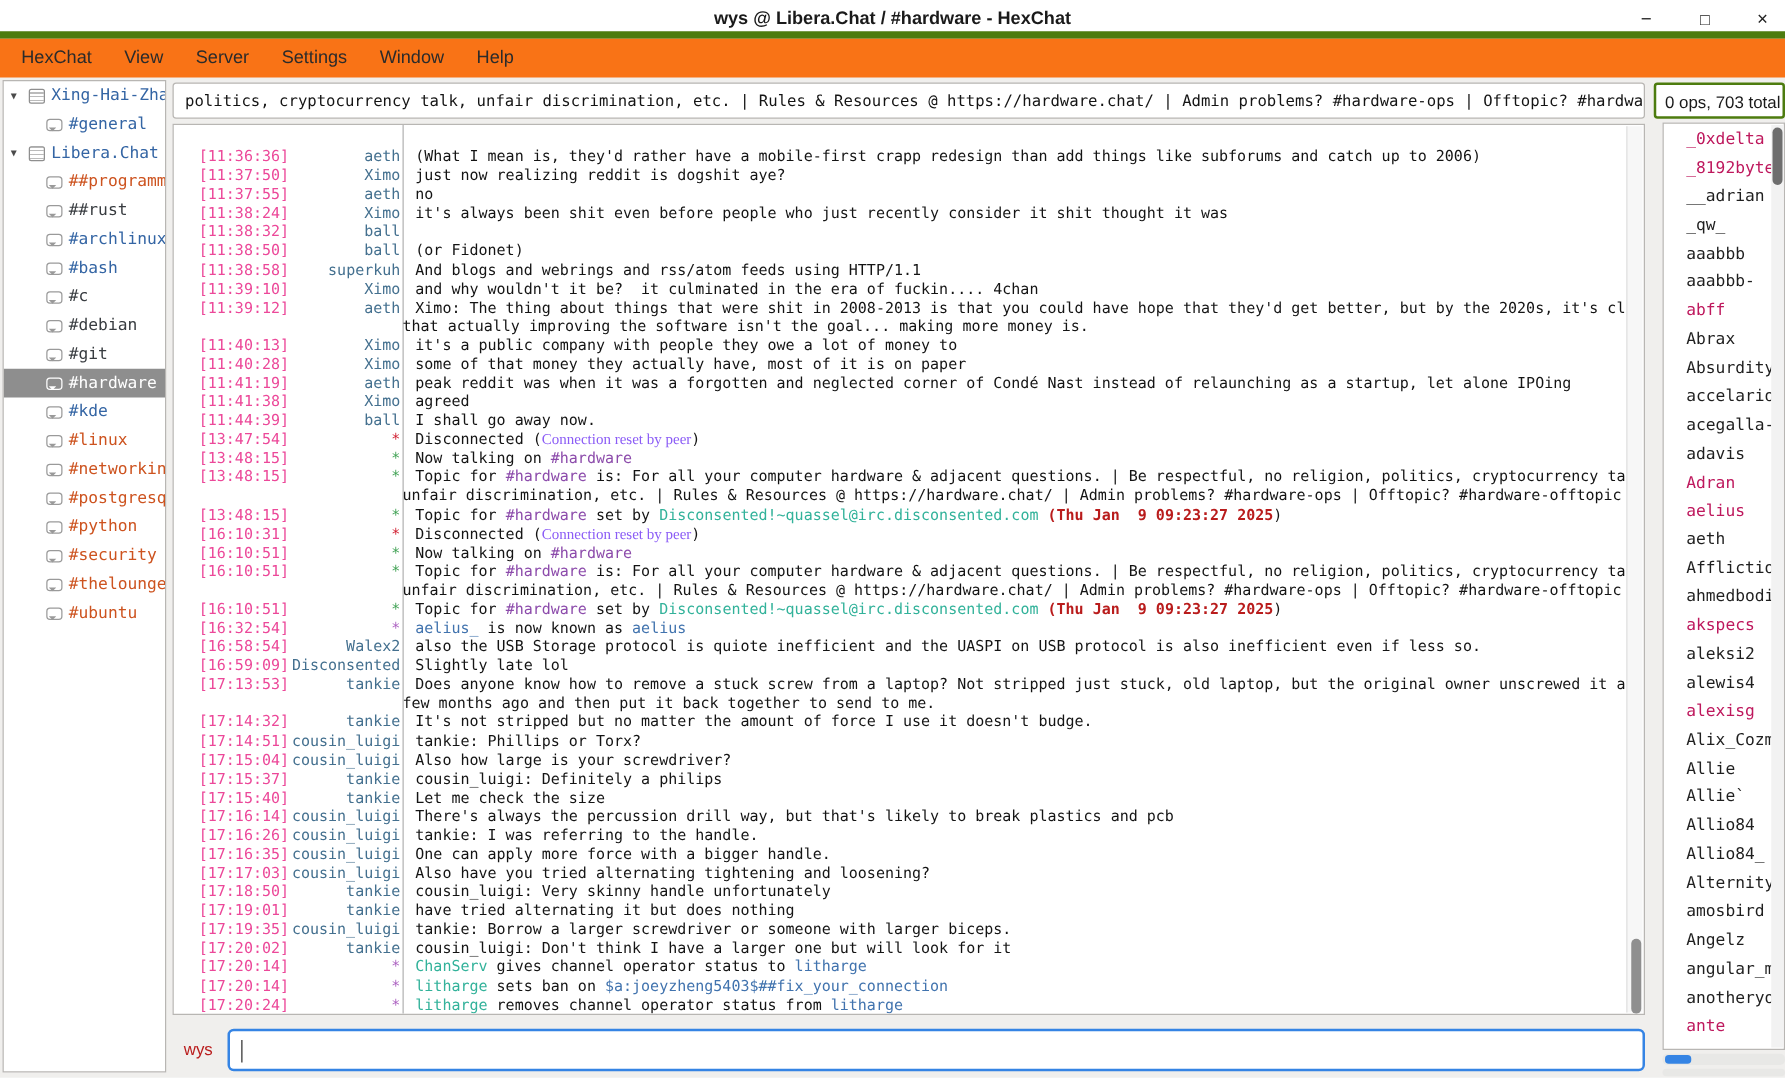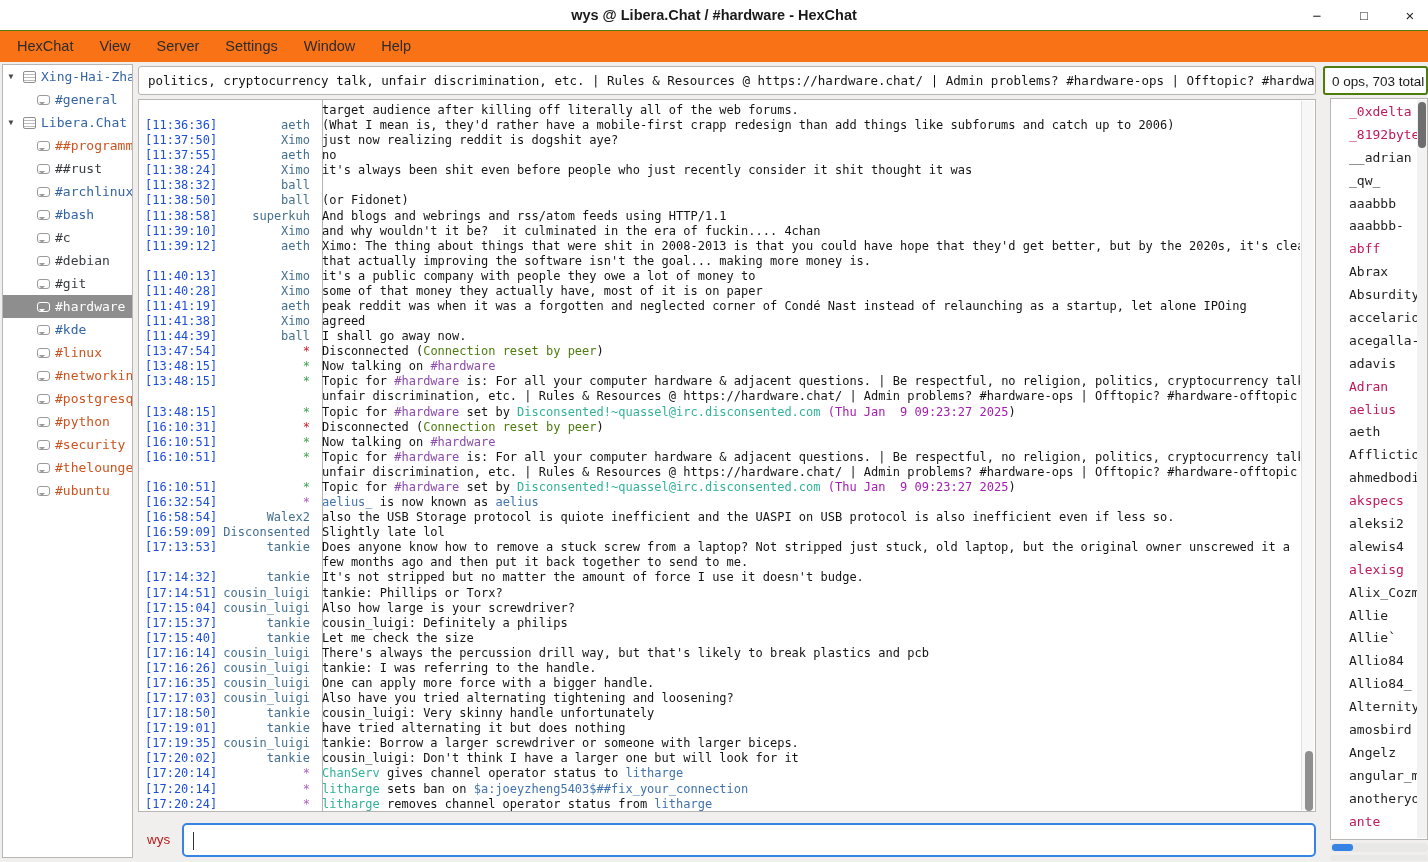--- a/index.html
+++ b/index.html
@@ -1,19 +1,19 @@
 <!DOCTYPE html>
 <html><head>
 <meta charset="utf-8">
 <style>
   * { margin:0; padding:0; box-sizing:border-box; }
   html,body { width:1428px; height:862px; overflow:hidden; background:#f0efed; font-family:"Liberation Sans", sans-serif; }
 
   
-  .titlebar { position:absolute; left:0; top:0; width:1428px; height:31px; background:#ffffff; border-bottom:1px solid #4d7c0f; }
+  .titlebar { position:absolute; left:0; top:0; width:1428px; height:31px; background:#ffffff; border-bottom:6px solid #4d7c0f; }
   .title { position:absolute; left:0; right:0; top:0; height:31px; line-height:31px; text-align:center; font-weight:bold; font-size:14.5px; color:#1a1a1a; }
   .winbtn { position:absolute; top:0; width:30px; height:31px; line-height:31px; text-align:center; font-size:15px; color:#222; }
   .wb-min { left:1302px; } .wb-max { left:1349px; font-size:13px; } .wb-close { left:1395px; }
 
   
   .menubar { position:absolute; left:0; top:31px; width:1428px; height:31px; background:#f97316; padding-left:4px; }
   .mi { display:inline-block; padding:0 13px; line-height:31px; font-size:14.5px; color:#2b2b2b; }
 
   
   .tree { position:absolute; left:2px; top:64px; width:131px; height:794px; background:#ffffff; border:1px solid #b8b6b3; overflow:hidden; }
@@ -27,25 +27,25 @@
   .tc-blue { color:#3465a4; } .tc-orange { color:#cd531f; } .tc-dark { color:#383c40; }
 
   
   .topicbar { position:absolute; left:138px; top:66px; width:1178px; height:29px; background:#fff; border:1px solid #b8b6b3; border-radius:3px; line-height:27px; padding:0 9px; font-family:"DejaVu Sans Mono", monospace; font-size:12.5px; color:#141414; white-space:pre; overflow:hidden; }
 
   
   .chatbox { position:absolute; left:138px; top:99px; width:1178px; height:713px; background:#fff; border:1px solid #b8b6b3; overflow:hidden; }
   .vline { position:absolute; left:183px; top:0; bottom:0; width:1px; background:#b4b4b4; }
   .chatrows { position:absolute; left:0; top:3px; right:15px; }
   .crow { display:flex; height:15.08px; line-height:15.08px; font-family:"DejaVu Sans Mono", monospace; font-size:12px; white-space:pre; }
-  .ct { flex:0 0 82px; padding-left:6px; color:#1d4ed8; }
+  .ct { flex:0 0 82px; padding-left:20px; color:#ec4899; }
   .cn { flex:0 0 95px; text-align:right; padding-right:6px; overflow:hidden; }
   .cm { padding-left:6px; overflow:hidden; flex:1; }
   .n-nick { color:#44708f; } .n-sr { color:#d01c2e; } .n-sg { color:#3fa153; } .n-sm { color:#ab5fc0; }
-  .c-msg { color:#141414; } .c-chan { color:#8c4bab; } .c-host { color:#32b29a; } .c-date { color:#a21caf; } .c-ref { color:#4173ae; } .c-err { color:#4d7c0f; }
+  .c-msg { color:#141414; } .c-chan { color:#8c4bab; } .c-host { color:#32b29a; } .c-date { color:#b91c1c;font-weight:bold; } .c-ref { color:#4173ae; } .c-err { color:#8b5cf6;font-family:Liberation Serif, serif; }
   .chatscroll { position:absolute; right:1px; top:1px; width:13px; height:709px; background:#f7f7f7; border-left:1px solid #e0e0e0; }
   .chatthumb { position:absolute; left:3px; width:8px; top:650px; height:60px; background:#8f8f8f; border-radius:4px; }
 
   
   .nicklabel { position:absolute; left:147px; top:824px; height:32px; line-height:32px; font-family:Liberation Sans, sans-serif; font-size:13.5px; color:#b91c1c; }
   .inputbox { position:absolute; left:182px; top:823px; width:1134px; height:34px; background:#fff; border:2px solid #3584e4; border-radius:5px; }
   .caret { position:absolute; left:9px; top:7px; width:1px; height:18px; background:#333; }
 
   
   .ulheader { position:absolute; left:1323px; top:66px; width:105px; height:29px; background:#fff; border:2px solid #4d7c0f; border-radius:3px; line-height:27px; padding:0 7px; font-size:13.5px; color:#1a1a1a; white-space:nowrap; overflow:hidden; }
@@ -212,21 +212,21 @@
       </span>
       <span class="tlabel tc-orange">#ubuntu</span>
     </div>
   </div>
 
 <div class="topicbar">politics, cryptocurrency talk, unfair discrimination, etc. | Rules &amp; Resources @ https://hardware.chat/ | Admin problems? #hardware-ops | Offtopic? #hardware-offtopic</div>
 
 <div class="chatbox">
   <div class="vline"></div>
   <div class="chatrows">
-      <div class="crow"><span class="ct"></span><span class="cn"></span><span class="cm"><span class="c-msg">target audience after killing off literally all of the web forums.</span></span></div>
+      <div class="crow"><span class="ct"></span><span class="cn"></span></div>
       <div class="crow"><span class="ct">[11:36:36]</span><span class="cn n-nick">aeth</span><span class="cm"><span class="c-msg">(What I mean is, they'd rather have a mobile-first crapp redesign than add things like subforums and catch up to 2006)</span></span></div>
       <div class="crow"><span class="ct">[11:37:50]</span><span class="cn n-nick">Ximo</span><span class="cm"><span class="c-msg">just now realizing reddit is dogshit aye?</span></span></div>
       <div class="crow"><span class="ct">[11:37:55]</span><span class="cn n-nick">aeth</span><span class="cm"><span class="c-msg">no</span></span></div>
       <div class="crow"><span class="ct">[11:38:24]</span><span class="cn n-nick">Ximo</span><span class="cm"><span class="c-msg">it's always been shit even before people who just recently consider it shit thought it was</span></span></div>
       <div class="crow"><span class="ct">[11:38:32]</span><span class="cn n-nick">ball</span></div>
       <div class="crow"><span class="ct">[11:38:50]</span><span class="cn n-nick">ball</span><span class="cm"><span class="c-msg">(or Fidonet)</span></span></div>
       <div class="crow"><span class="ct">[11:38:58]</span><span class="cn n-nick">superkuh</span><span class="cm"><span class="c-msg">And blogs and webrings and rss/atom feeds using HTTP/1.1</span></span></div>
       <div class="crow"><span class="ct">[11:39:10]</span><span class="cn n-nick">Ximo</span><span class="cm"><span class="c-msg">and why wouldn't it be?  it culminated in the era of fuckin.... 4chan</span></span></div>
       <div class="crow"><span class="ct">[11:39:12]</span><span class="cn n-nick">aeth</span><span class="cm"><span class="c-msg">Ximo: The thing about things that were shit in 2008-2013 is that you could have hope that they'd get better, but by the 2020s, it's clear</span></span></div>
       <div class="crow"><span class="ct"></span><span class="cn"></span><span class="cm"><span class="c-msg">that actually improving the software isn't the goal... making more money is.</span></span></div>

